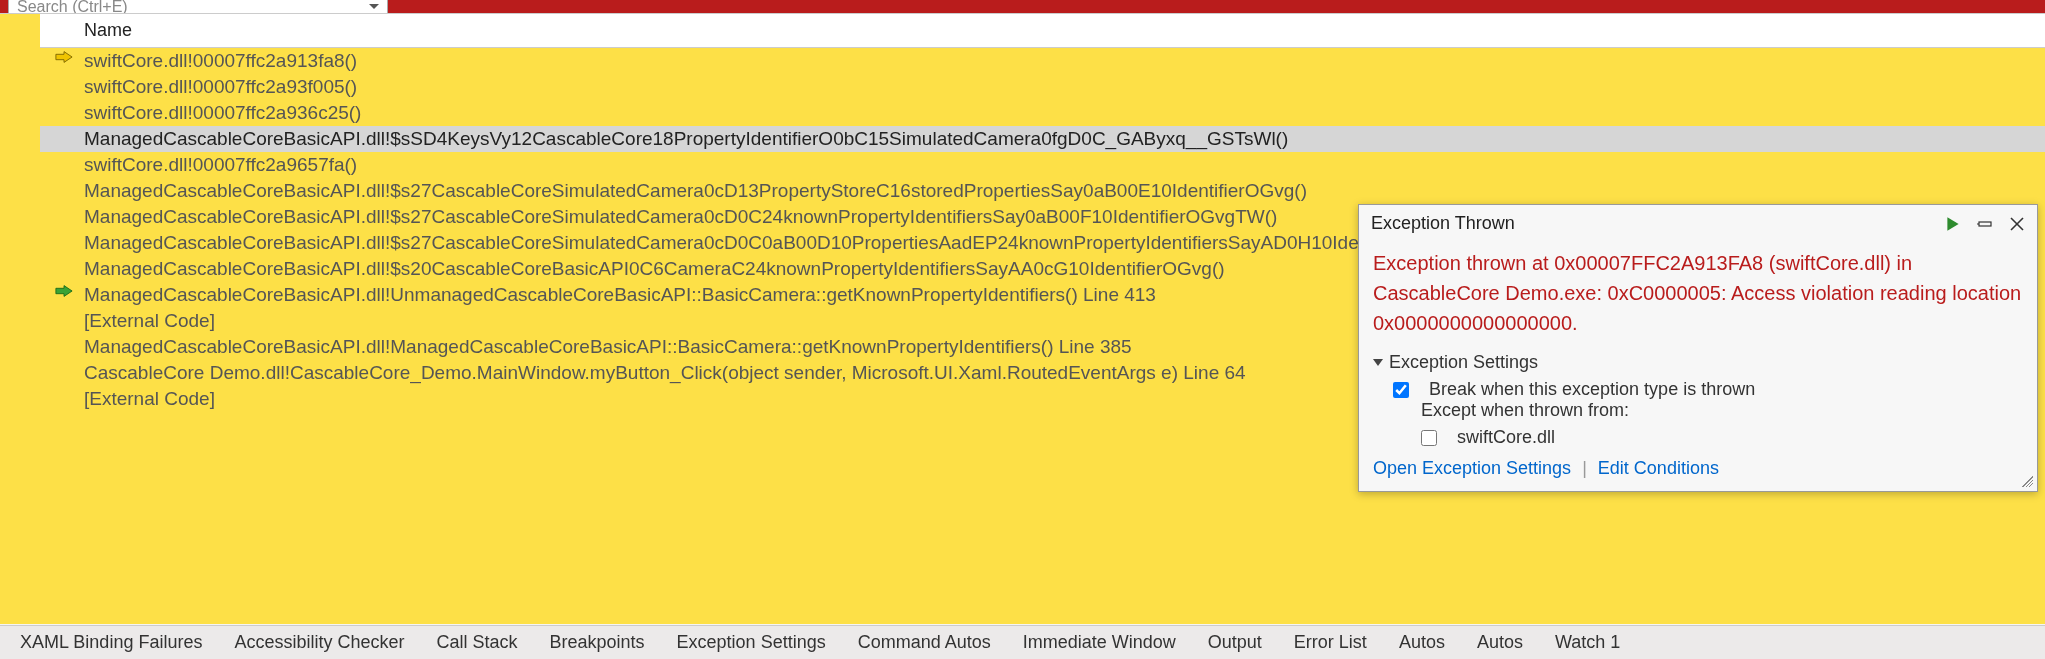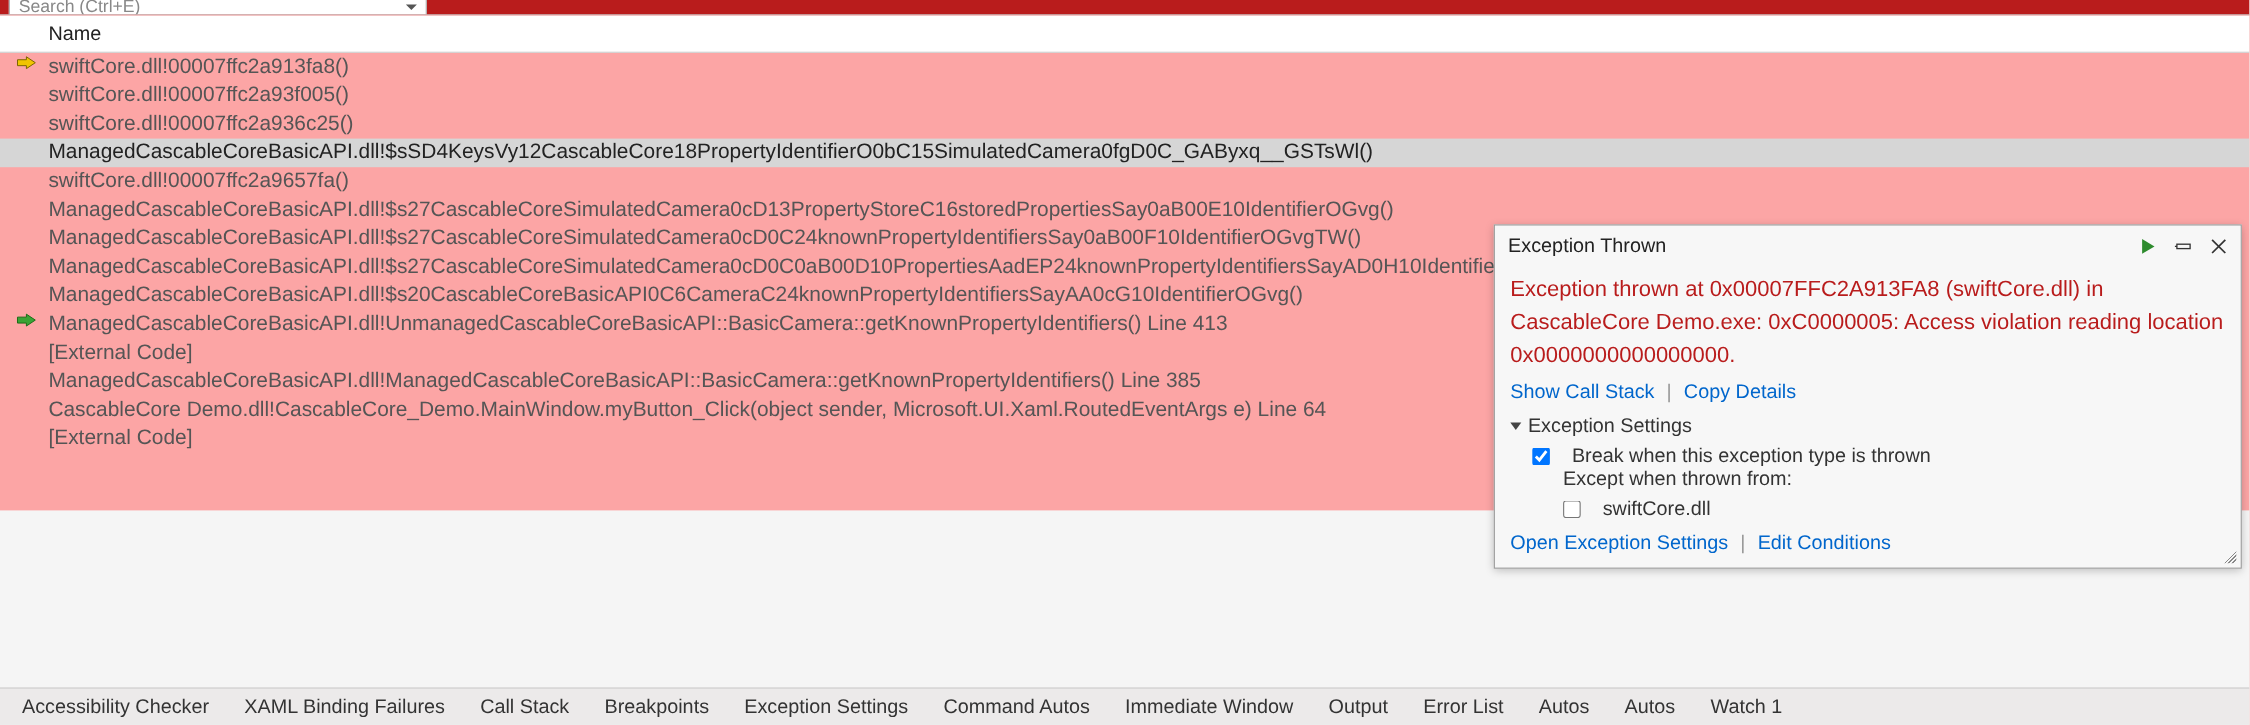--- a/index.html
+++ b/index.html
@@ -34,23 +34,24 @@
     font-size: 16px;
     color: #888;
   }
   .chevron-down {
     width: 0; height: 0;
     border-left: 5px solid transparent;
     border-right: 5px solid transparent;
     border-top: 5px solid #555;
   }
   .callstack {
-    background: #fca5a5;
-    height: 450px;
+    background: #fde047;
+    height: 610px;
     overflow: hidden;
+    padding-left: 40px;
   }
   .header-row {
     background: #fff;
     border-bottom: 1px solid #ccc;
     padding: 6px 0 6px 44px;
     font-size: 18px;
     color: #222;
   }
   .frame {
     display: flex;
@@ -192,22 +193,22 @@
       <div class="frame">
         <span>CascableCore Demo.dll!CascableCore_Demo.MainWindow.myButton_Click(object sender, Microsoft.UI.Xaml.RoutedEventArgs e) Line 64</span>
       </div>
       <div class="frame">
         <span>[External Code]</span>
       </div>
     </div>
 </div>
 
 <div class="bottom-tabs" id="tabs-container">
+    <div class="tab">XAML Binding Failures</div>
     <div class="tab">Accessibility Checker</div>
-    <div class="tab">XAML Binding Failures</div>
     <div class="tab">Call Stack</div>
     <div class="tab">Breakpoints</div>
     <div class="tab">Exception Settings</div>
     <div class="tab">Command Autos</div>
     <div class="tab">Immediate Window</div>
     <div class="tab">Output</div>
     <div class="tab">Error List</div>
     <div class="tab">Autos</div>
     <div class="tab">Autos</div>
     <div class="tab">Watch 1</div>
@@ -231,25 +232,20 @@
       <span class="icon-btn">
         <svg viewBox="0 0 16 16" width="16" height="16">
             <line x1="2" y1="2" x2="14" y2="14" stroke="#333" stroke-width="1.6"></line>
             <line x1="14" y1="2" x2="2" y2="14" stroke="#333" stroke-width="1.6"></line>
           </svg>
       </span>
     </span>
   </div>
   <div class="popup-body">Exception thrown at 0x00007FFC2A913FA8 (swiftCore.dll) in CascableCore Demo.exe: 0xC0000005: Access violation reading location 0x0000000000000000.</div>
   <div class="vsp"></div>
-  <div class="popup-links">
-    <span class="link">Show Call Stack</span>
-    <span class="sep">|</span>
-    <span class="link">Copy Details</span>
-  </div>
   <div class="settings">
     <div class="settings-header">
       <span class="tri-down"></span>
       <span>Exception Settings</span>
     </div>
     <div class="cb-row">
       <input type="checkbox" checked="" style="">
       <span>Break when this exception type is thrown</span>
     </div>
     <div class="indent">Except when thrown from:</div>

